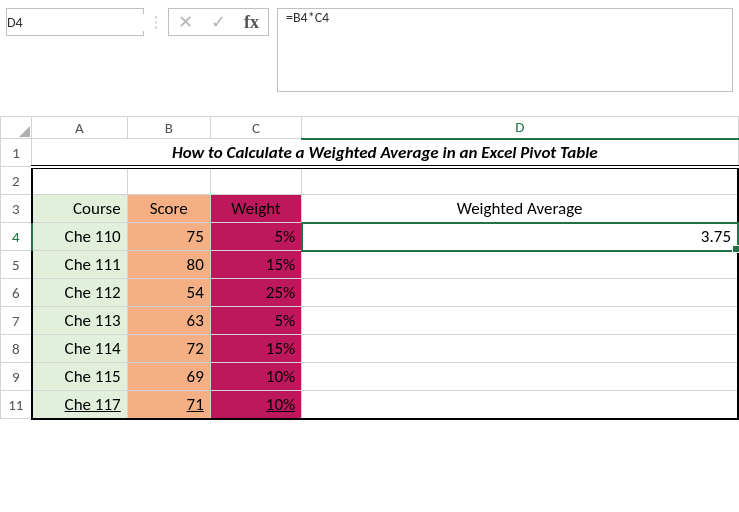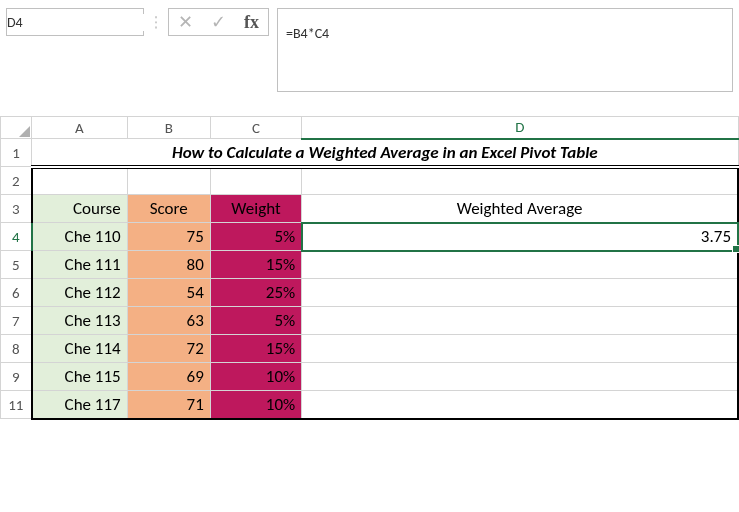--- a/index.html
+++ b/index.html
@@ -67,21 +67,21 @@
     .fb-btn.fx {
       color: #555;
       font-family: 'Times New Roman', serif;
       font-size: 18px;
       font-weight: bold;
     }
     .formula-input-wrap {
       flex: 1;
       border: 1px solid #c0c0c0;
       height: 84px;
-      padding: 16px 8px;
+      padding: 0 8px;
       background: #fff;
     }
     .formula-input {
       width: 100%;
       height: 100%;
       border: none;
       outline: none;
       font-family: inherit;
       font-size: 14px;
       resize: none;
@@ -160,21 +160,21 @@
       text-align: center;
       font-size: 18px;
       color: #000;
     }
     .bg-green { background: #e2efda; }
     .bg-orange { background: #f4b084; }
     .bg-yellow { background: #be185d; }
     .center { text-align: right; }
     .outer-l { border-left: 2px solid #000 !important; text-align: right; }
     .outer-r { border-right: 2px solid #000 !important; }
-    .outer-b { border-bottom: 2px solid #000 !important; }
+    .outer-b { border-bottom: 2px solid #000 !important; text-decoration: underline; }
     .selected-cell {
       outline: 2px solid #217346;
       outline-offset: -1px;
       position: relative;
     }
     .selected-cell::after {
       content: '';
       position: absolute;
       right: -3px;
       bottom: -3px;

